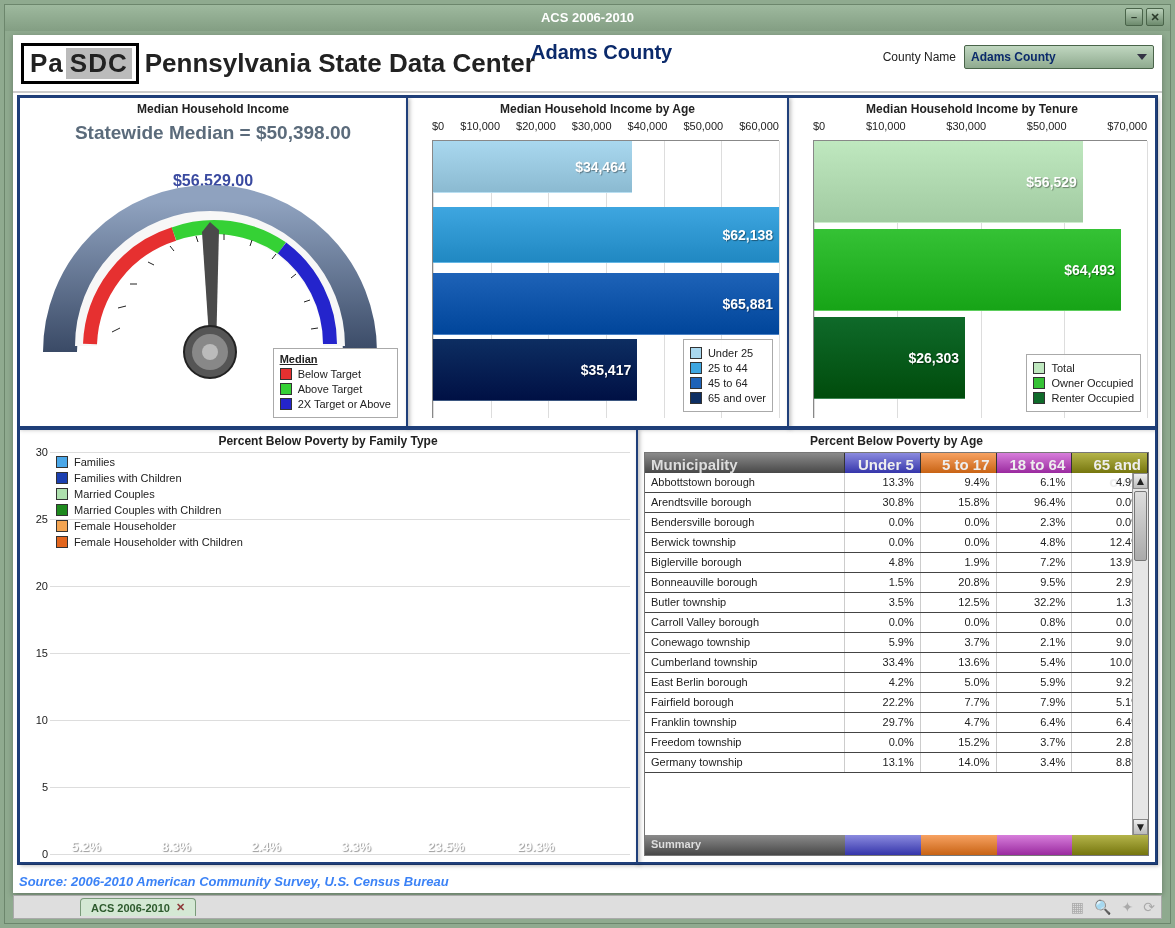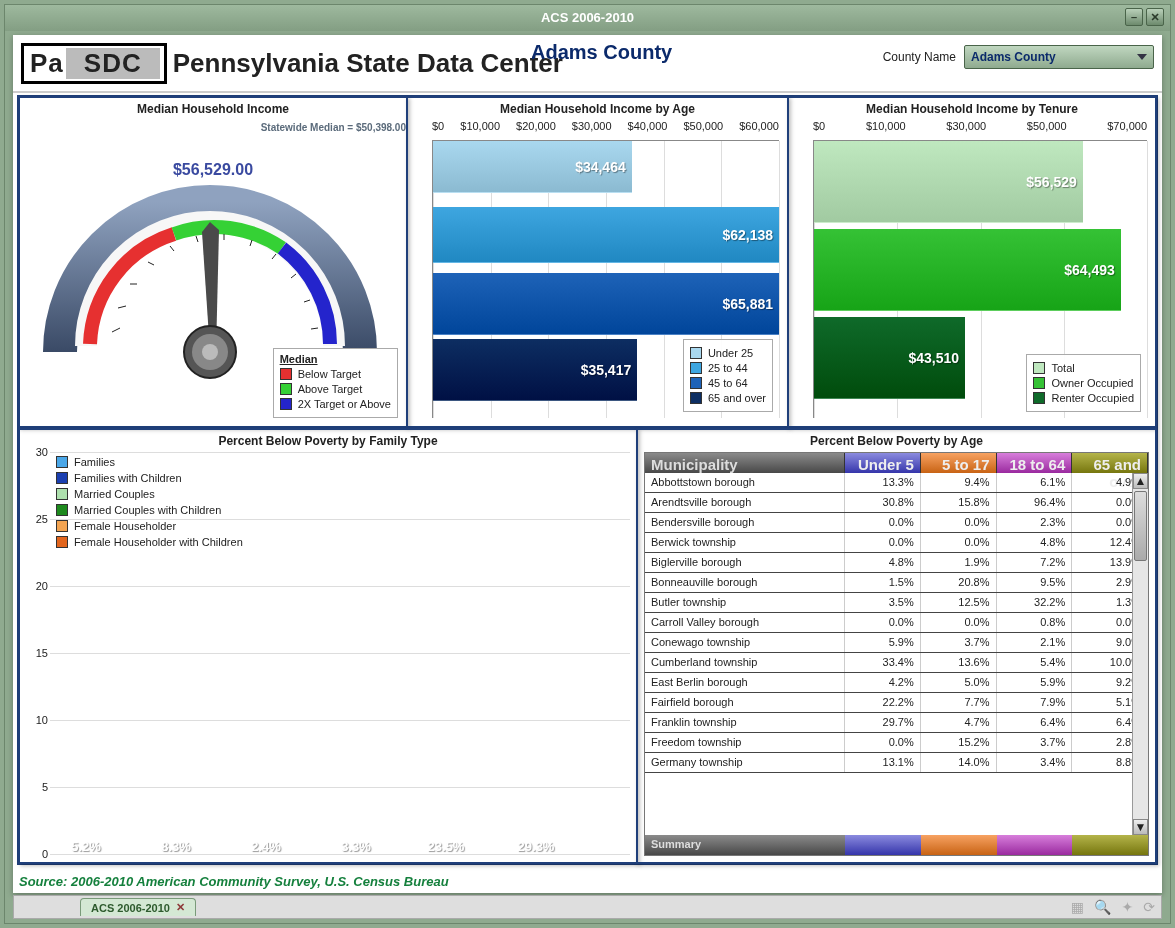--- a/index.html
+++ b/index.html
@@ -7,39 +7,39 @@
   body { background:#8faa8f; width:1175px; height:928px; position:relative; }
   .outer { position:absolute; inset:4px; background:#8faa8f; border:1px solid #6c866c; }
   .titlebar { height:26px; background:linear-gradient(#9eb99e,#839e83); color:#fff; font-weight:bold; text-align:center; line-height:26px; position:relative; font-size:13px; }
   .titlebar .winbtns { position:absolute; right:6px; top:3px; display:flex; gap:3px;}
   .winbtn { width:18px; height:18px; background:linear-gradient(#b9d0b9,#6d8a6d); border:1px solid #4a644a; border-radius:2px; display:flex; align-items:center; justify-content:center; color:#2b3a2b; font-weight:bold; font-size:11px;}
   .appbody { position:absolute; top:30px; left:8px; right:8px; bottom:30px; background:#fff; box-shadow:0 2px 6px rgba(0,0,0,.3);}
   .header { height:58px; border-bottom:2px solid #ccc; position:relative; padding:4px 8px;}
   .logo { display:inline-flex; align-items:center; gap:6px; margin-top:4px;}
   .logo-box { border:3px solid #000; padding:2px 4px; font-size:26px; font-weight:bold; letter-spacing:1px; display:flex;}
   .logo-box .pa { background:#fff; padding:0 2px;}
-  .logo-box .sdc { background:#bbb; padding:0 18px;}
+  .logo-box .sdc { background:#bbb; padding:0 4px;}
   .logo-title { font-size:26px; font-weight:bold; }
   .hdr-center { position:absolute; left:50%; top:6px; transform:translateX(-40%); font-size:20px; font-weight:bold; color:#0b2a6b; }
   .hdr-right { position:absolute; right:8px; top:10px; display:flex; align-items:center; gap:8px;}
   .dropdown { width:190px; height:24px; background:linear-gradient(#c0d7c0,#8faa8f); border:1px solid #4a644a; border-radius:2px; display:flex; align-items:center; justify-content:space-between; padding:0 6px; color:#0b2a6b; font-weight:bold; font-size:12px;}
   .dropdown .tri { width:0;height:0;border-left:5px solid transparent;border-right:5px solid transparent;border-top:6px solid #334; }
   .dash { position:absolute; top:60px; left:4px; right:4px; bottom:28px; border:2px solid #1f3f7a; background:#fff;}
   .row1 { height:330px; display:flex; }
   .row2 { position:absolute; top:332px; left:0; right:0; bottom:0; display:flex;}
   .panel { border:2px solid #1f3f7a; box-shadow:2px 2px 4px rgba(0,0,0,.25); flex:1; position:relative; margin:-1px;}
   .panel-title { text-align:center; font-weight:bold; font-size:12px; padding:4px 0;}
   .gauge-panel { flex:0 0 390px; }
   .age-panel { flex:1; }
   .tenure-panel { flex:0 0 370px;}
   .family-panel { flex:0 0 620px;}
   .table-panel { flex:1;}
   
   .gauge-wrap { position:absolute; top:24px; left:0; right:0; bottom:0;}
-  .gauge-note { color:#5b6b7b; font-weight:bold; font-size:10px; text-align:right;}
+  .gauge-note { color:#5b6b7b; font-weight:bold; font-size:19px; text-align:center;}
   .gauge-value { color:#3a4aa0; font-weight:bold; font-size:16px; text-align:center; margin-top:28px;}
   .legend-box { position:absolute; right:8px; bottom:8px; border:1px solid #aaa; background:#fff; padding:4px 6px; font-size:11px;}
   .legend-box .lt { font-weight:bold; text-decoration:underline; margin-bottom:2px;}
   .lg-row { display:flex; align-items:center; gap:6px; margin:3px 0;}
   .sw { width:12px; height:12px; border:1px solid #333;}
   
   .hbar-area { position:absolute; top:22px; left:24px; right:8px; bottom:8px;}
   .hbar-axis { position:absolute; top:0; left:0; right:0; height:18px; display:flex; justify-content:space-between; font-size:11px;}
   .hbar-plot { position:absolute; top:20px; left:0; right:0; bottom:0; border-left:1px solid #888; border-top:1px solid #888;}
   .grid-v { position:absolute; top:0; bottom:0; width:1px; background:#ddd;}
@@ -68,21 +68,21 @@
   .tbl-body { flex:1; overflow:hidden; position:relative;}
   .tbl-body-inner { position:absolute; inset:0; overflow:hidden;}
   .scrollbar { position:absolute; right:0; top:0; bottom:0; width:16px; background:#e6e6e6; border-left:1px solid #999;}
   .scroll-thumb { position:absolute; left:1px; right:1px; top:18px; height:70px; background:linear-gradient(#ddd,#aaa); border:1px solid #777; border-radius:2px;}
   .scroll-btn { position:absolute; left:0; right:0; height:16px; background:linear-gradient(#eee,#bbb); border:1px solid #888; display:flex; align-items:center; justify-content:center;}
   .trow { height:20px; display:flex; border-bottom:1px solid #444; font-size:11px;}
   .trow div { padding:3px 6px; border-right:1px solid #ccc;}
   .td-muni { width:200px;}
   .tdv { flex:1; text-align:right;}
   .tbl-foot { height:20px; display:flex; background:#555;}
-  .source { position:absolute; left:6px; bottom:4px; color:#15803d; font-weight:bold; font-size:13px; font-style:italic;}
+  .source { position:absolute; left:6px; bottom:4px; color:#3b82f6; font-weight:bold; font-size:13px; font-style:italic;}
   .statusbar { position:absolute; left:8px; right:8px; bottom:4px; height:24px; background:#dedede; border:1px solid #aaa; display:flex; align-items:center; padding:0 6px; justify-content:space-between;}
   .tab { display:flex; align-items:center; gap:6px; background:#d4e8d4; border:1px solid #7a9a7a; border-bottom:none; padding:2px 10px; border-radius:4px 4px 0 0; font-weight:bold; color:#2d5a2d; font-size:11px; margin-left:60px;}
   .tab .x { color:#8e3a3a; font-weight:bold;}
   .sb-icons { display:flex; gap:10px; color:#aaa;}
   .sb-icons span{ font-size:14px;}
 </style>
 </head>
 <body>
 
 <div class="outer">
@@ -244,21 +244,21 @@
                 <div class="grid-v" style="left: 50%;"></div>
                 <div class="grid-v" style="left: 75%;"></div>
                 <div class="grid-v" style="left: 100%;"></div>
                 <div class="hbar" style="top: 0px; height: 82px; width: 80.7557%; background: linear-gradient(rgb(191, 232, 191), rgb(161, 202, 161));">
                   <div class="hbar-label">$56,529</div>
                 </div>
                 <div class="hbar" style="top: 88px; height: 82px; width: 92.1329%; background: linear-gradient(rgb(53, 194, 53), rgb(23, 164, 23));">
                   <div class="hbar-label">$64,493</div>
                 </div>
                 <div class="hbar" style="top: 176px; height: 82px; width: 45.3771%; background: linear-gradient(rgb(15, 106, 42), rgb(0, 76, 12));">
-                  <div class="hbar-label">$43,510</div>
+                  <div class="hbar-label">$26,303</div>
                 </div>
               </div>
            <div class="hbar-legend" id="ten-legend">
                 <div class="lg-row">
                   <span class="sw" style="background:#bfe8bf"></span>
                   <span>Total</span>
                 </div>
                 <div class="lg-row">
                   <span class="sw" style="background:#35c235"></span>
                   <span>Owner Occupied</span>

